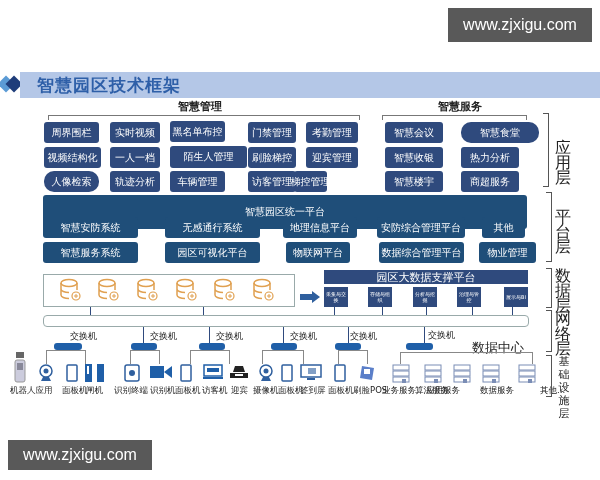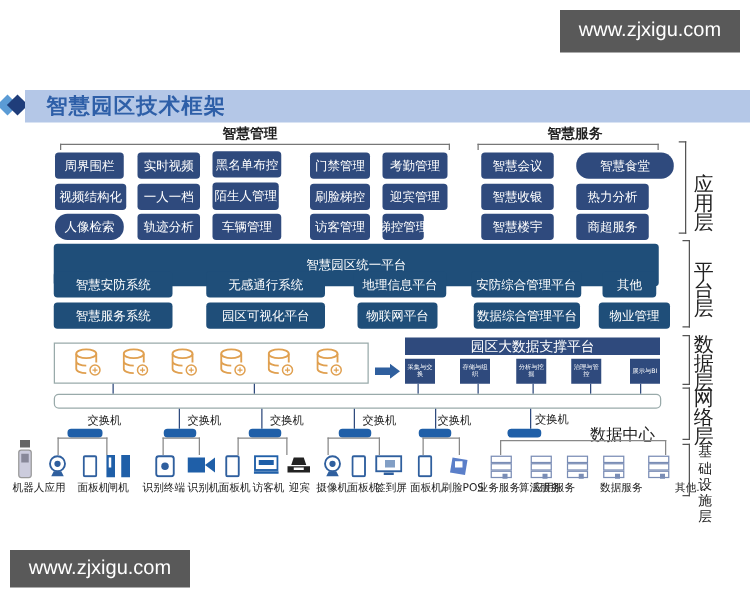--- a/index.html
+++ b/index.html
@@ -52,30 +52,30 @@
 
 <div class="box" style="left:44px;top:122px;width:55px;height:21px;">周界围栏</div>
 <div class="box" style="left:44px;top:147px;width:57px;height:21px;">视频结构化</div>
 <div class="box" style="left:44px;top:171px;width:55px;height:21px;border-radius:10px;">人像检索</div>
 
 <div class="box" style="left:110px;top:122px;width:50px;height:21px;">实时视频</div>
 <div class="box" style="left:110px;top:147px;width:50px;height:21px;">一人一档</div>
 <div class="box" style="left:110px;top:171px;width:50px;height:21px;">轨迹分析</div>
 
 <div class="box" style="left:170px;top:121px;width:55px;height:21px;">黑名单布控</div>
-<div class="box" style="left:170px;top:146px;width:53px;height:22px;">陌生人管理</div>
+<div class="box" style="left:170px;top:146px;width:77px;height:22px;">陌生人管理</div>
 <div class="box" style="left:170px;top:171px;width:55px;height:21px;">车辆管理</div>
 
 <div class="box" style="left:248px;top:122px;width:48px;height:21px;">门禁管理</div>
 <div class="box" style="left:248px;top:147px;width:48px;height:21px;">刷脸梯控</div>
 <div class="box" style="left:248px;top:171px;width:48px;height:21px;">访客管理</div>
 
 <div class="box" style="left:306px;top:122px;width:52px;height:21px;">考勤管理</div>
 <div class="box" style="left:306px;top:147px;width:52px;height:21px;">迎宾管理</div>
-<div class="box" style="left:306px;top:171px;width:33px;height:21px;">梯控管理</div>
+<div class="box" style="left:294px;top:171px;width:33px;height:21px;">梯控管理</div>
 
 <div class="box" style="left:385px;top:122px;width:58px;height:21px;">智慧会议</div>
 <div class="box" style="left:385px;top:147px;width:58px;height:21px;">智慧收银</div>
 <div class="box" style="left:385px;top:171px;width:58px;height:21px;">智慧楼宇</div>
 <div class="box" style="left:461px;top:122px;width:78px;height:21px;border-radius:10px;">智慧食堂</div>
 <div class="box" style="left:461px;top:147px;width:58px;height:21px;">热力分析</div>
 <div class="box" style="left:461px;top:171px;width:58px;height:21px;">商超服务</div>
 
 <div class="layer-brace" style="left:543px;top:113px;height:74px;"></div>
 <div class="layer-label" style="left:555px;top:140px;">应用层</div>

